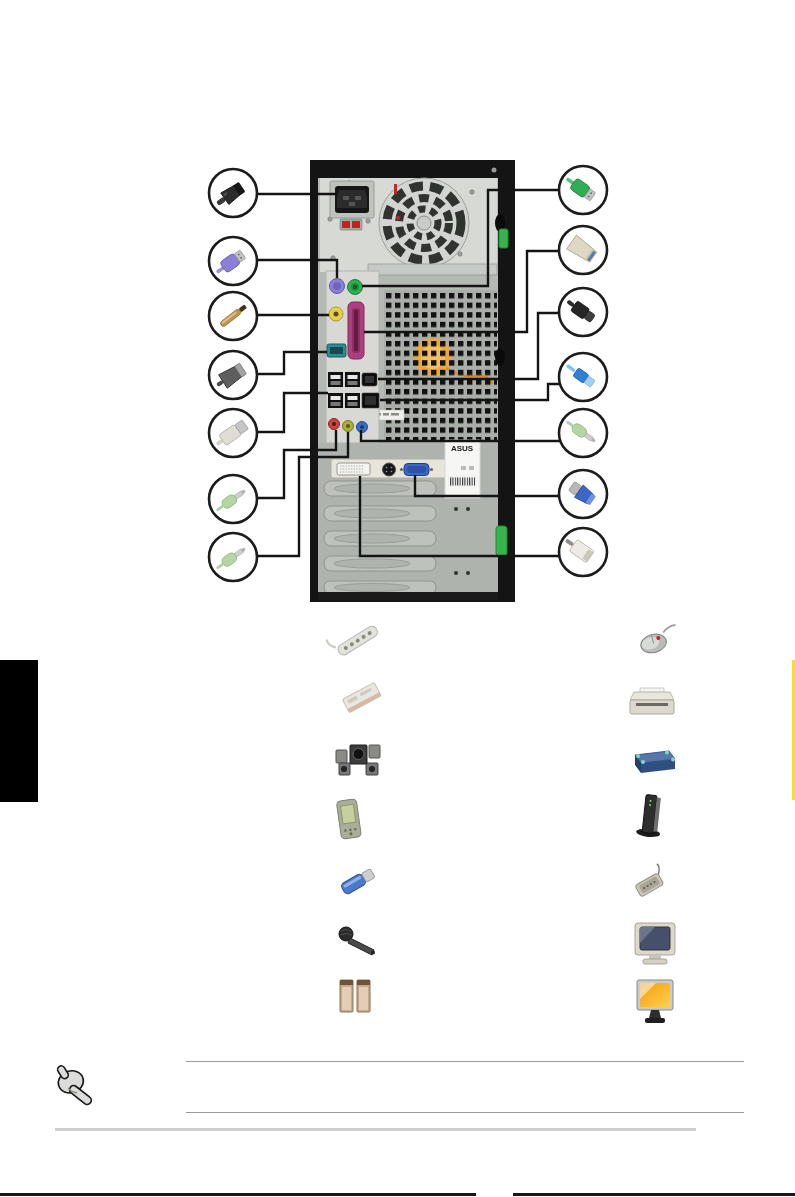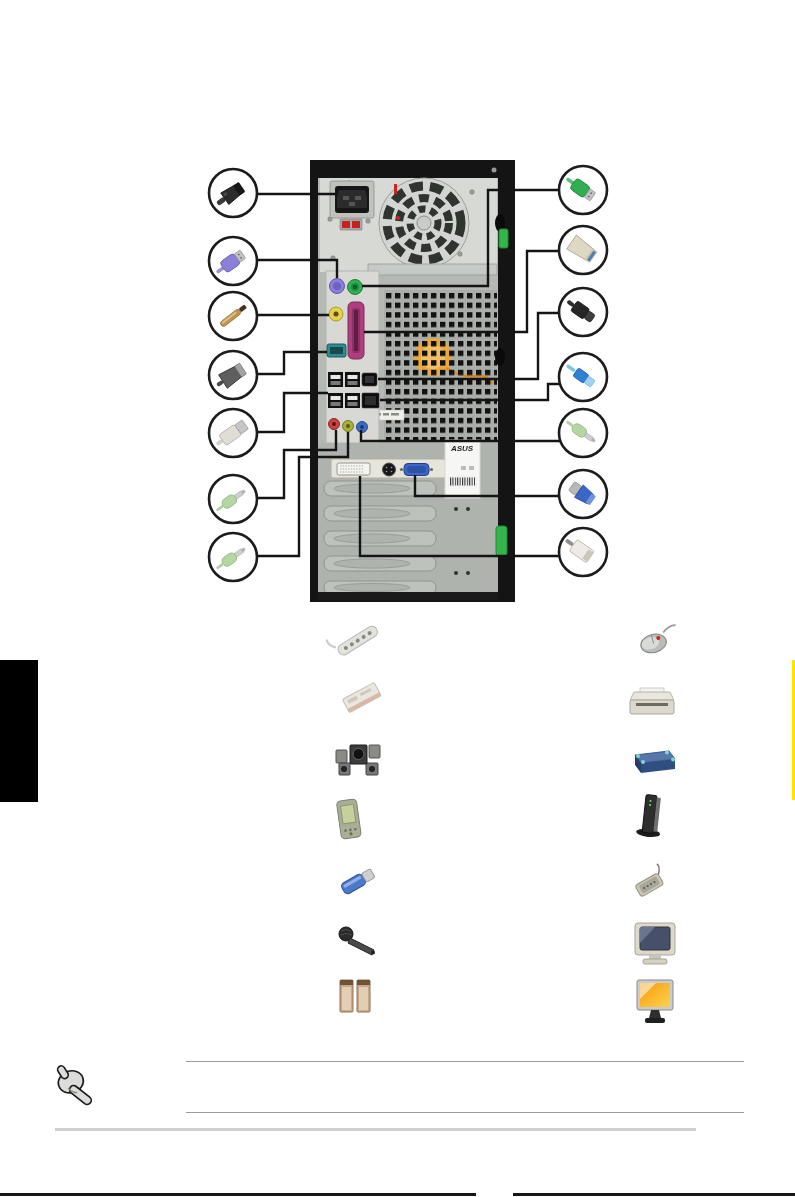--- a/index.html
+++ b/index.html
@@ -1,17 +1,17 @@
 <!DOCTYPE html>
 <html><head>
 <meta charset="utf-8">
 <style>
   html,body{margin:0;padding:0;background:#fff;}
   .page{position:relative;width:795px;height:1197px;background:#ffffff;overflow:hidden;
-        font-family:"Liberation Sans",sans-serif;font-style:italic;}
+        font-family:"Liberation Sans",sans-serif;}
   .abs{position:absolute;}
   .peri{position:absolute;width:64px;height:56px;}
   .rule{position:absolute;background:#9a9a9a;height:1px;}
   .footer-rule{position:absolute;background:#cfcfcf;height:3px;}
   .croprule{position:absolute;background:#161616;height:3px;}
   .tab{position:absolute;background:#000;}
   .edge{position:absolute;background:#ffe400;}
   svg{display:block;}
   text{font-family:"Liberation Sans",sans-serif;}
 </style>

